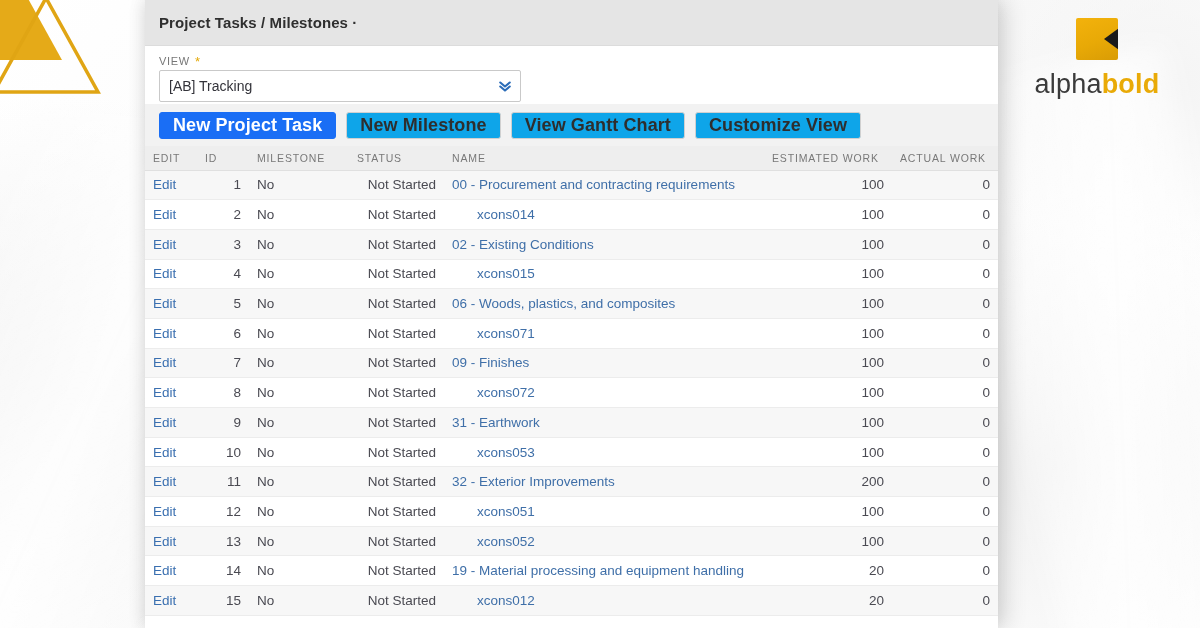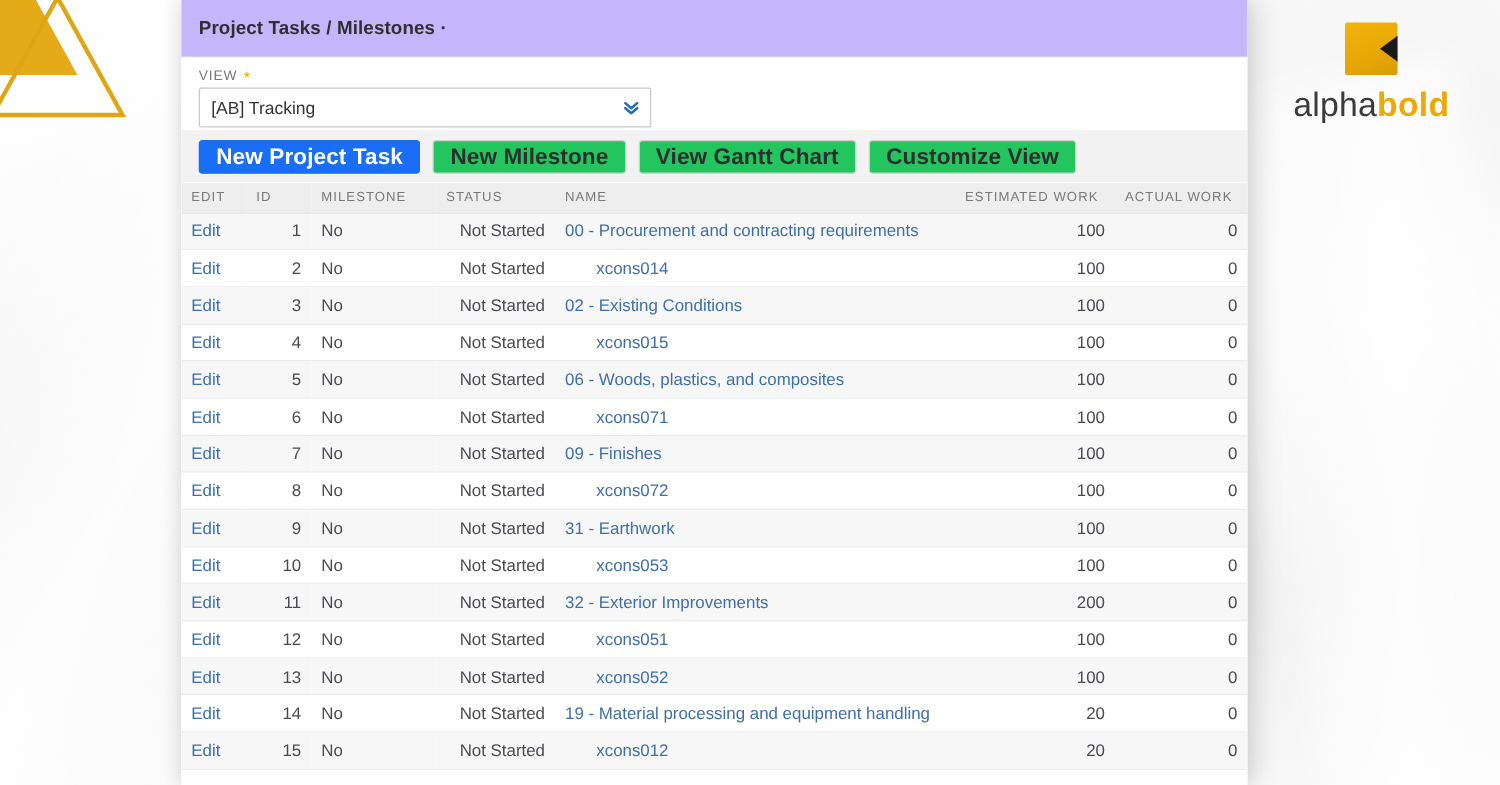--- a/index.html
+++ b/index.html
@@ -100,21 +100,21 @@
     z-index: 2;
     box-shadow: 6px 0 22px rgba(0,0,0,0.16), -3px 0 14px rgba(0,0,0,0.07);
     display: flex;
     flex-direction: column;
     overflow: hidden;
   }
 
   .panel-titlebar {
     height: 46px;
     flex: 0 0 46px;
-    background: #c4b5fd;
+    background: #e5e5e5;
     border-bottom: 1px solid #dcdcdc;
     display: flex;
     align-items: center;
     padding: 0 14px;
     text-align: right;
   }
   .panel-title {
     font-size: 15px;
     font-weight: 700;
     color: #2f2f2f;
@@ -183,21 +183,21 @@
     padding: 0 13px;
     white-space: nowrap;
     letter-spacing: 0.1px;
   }
   .btn-primary {
     background: #1a6ef5;
     color: #ffffff;
     border: 1px solid #1a6ef5;
   }
   .btn-secondary {
-    background: #22c55e;
+    background: #0ea5e9;
     color: #2e2e2e;
     border: 1px solid #d0d0d0;
   }
 
   
   .table-wrap {
     flex: 1 1 auto;
     background: #ffffff;
     overflow: hidden;
   }

